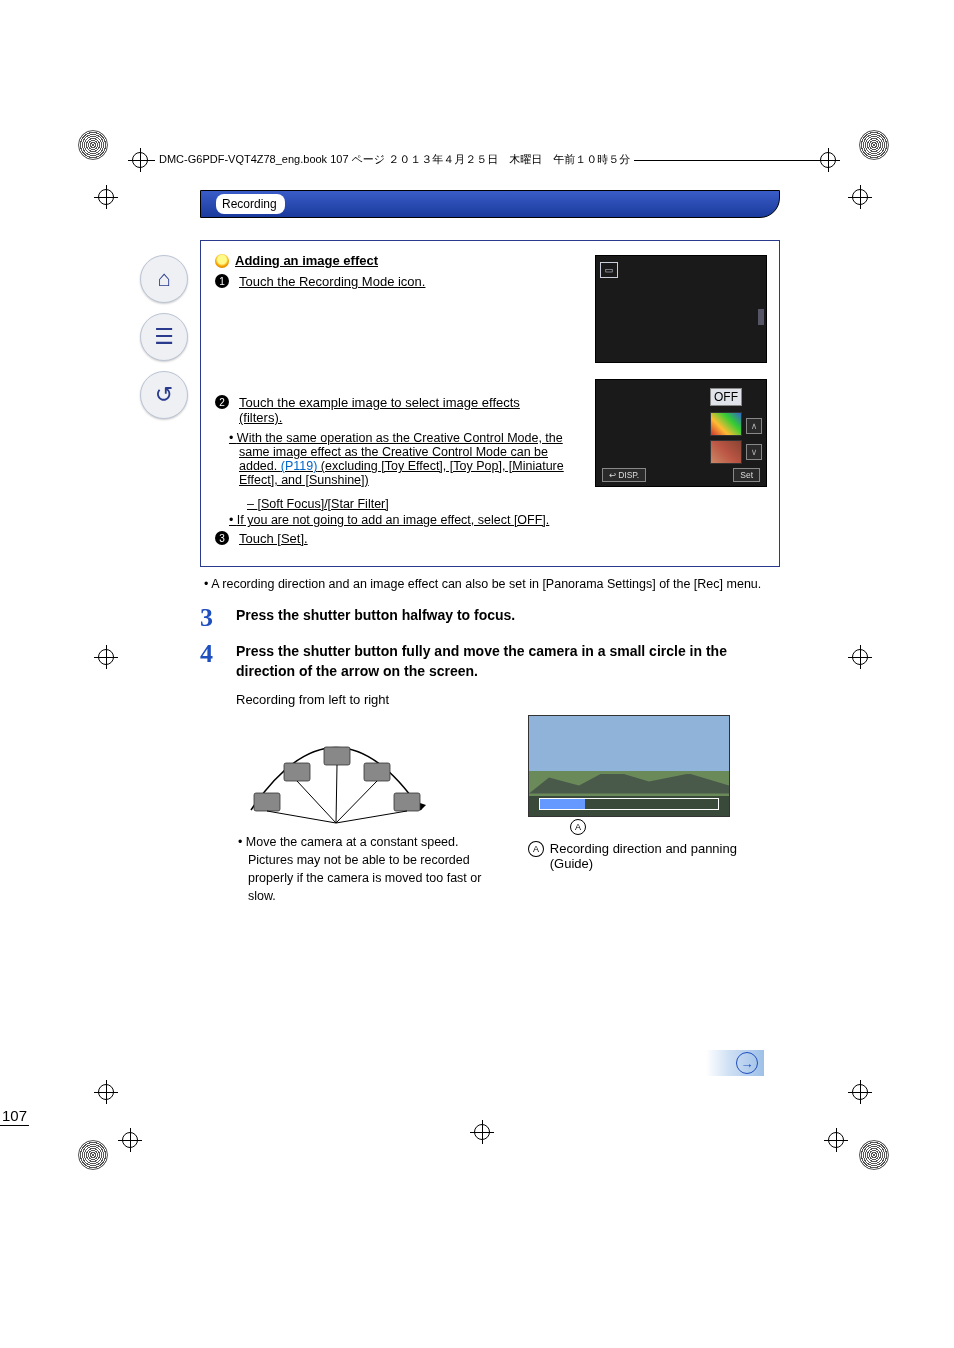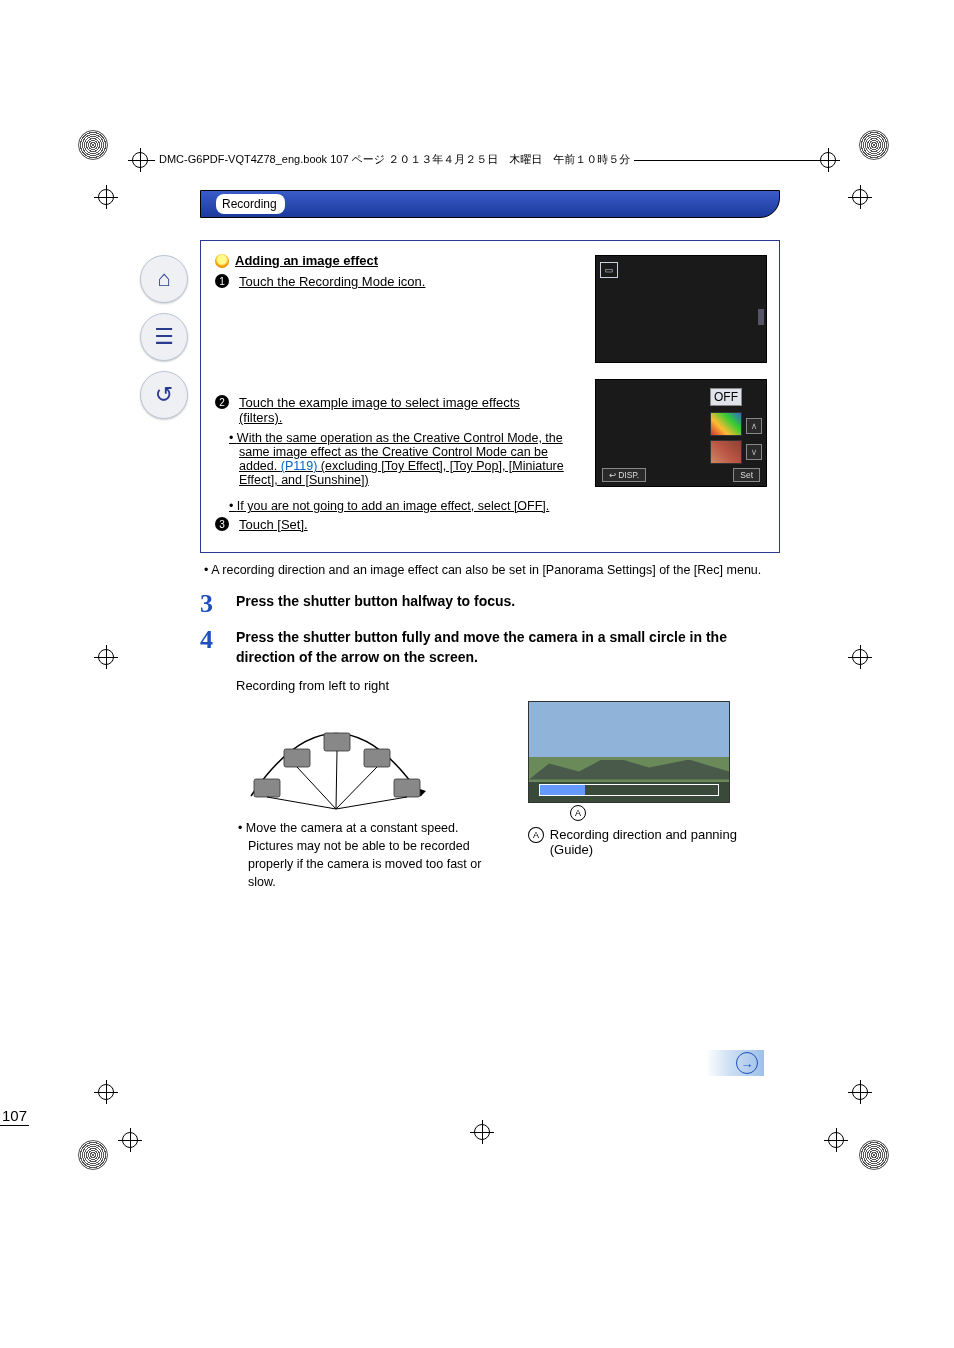--- a/index.html
+++ b/index.html
@@ -379,20 +379,21 @@
       <div class="bottom-controls">
         <div class="disp-box">↩ <span>DISP.</span></div>
         <div class="set-box">Set</div>
       </div>
     </div>
 
     <div class="sub-bullet" style="max-width:330px;">
       <span>With the same operation as the Creative Control Mode, the same image effect as the Creative Control Mode can be added. </span><span class="link">(P119)</span><span> (excluding [Toy Effect], [Toy Pop], [Miniature Effect], and [Sunshine])</span>
     </div>
     <div style="height:8px;"></div>
+    <div class="dash-item">[Soft Focus]/[Star Filter]</div>
     <div class="sub-bullet">If you are not going to add an image effect, select [OFF].</div>
 
     <div class="step-row" style="margin-top:4px;">
       <span class="num-circle">3</span>
       <span>Touch [Set].</span>
     </div>
   </div>
 
   <div class="note-line">A recording direction and an image effect can also be set in [Panorama Settings] of the [Rec] menu.</div>
 

